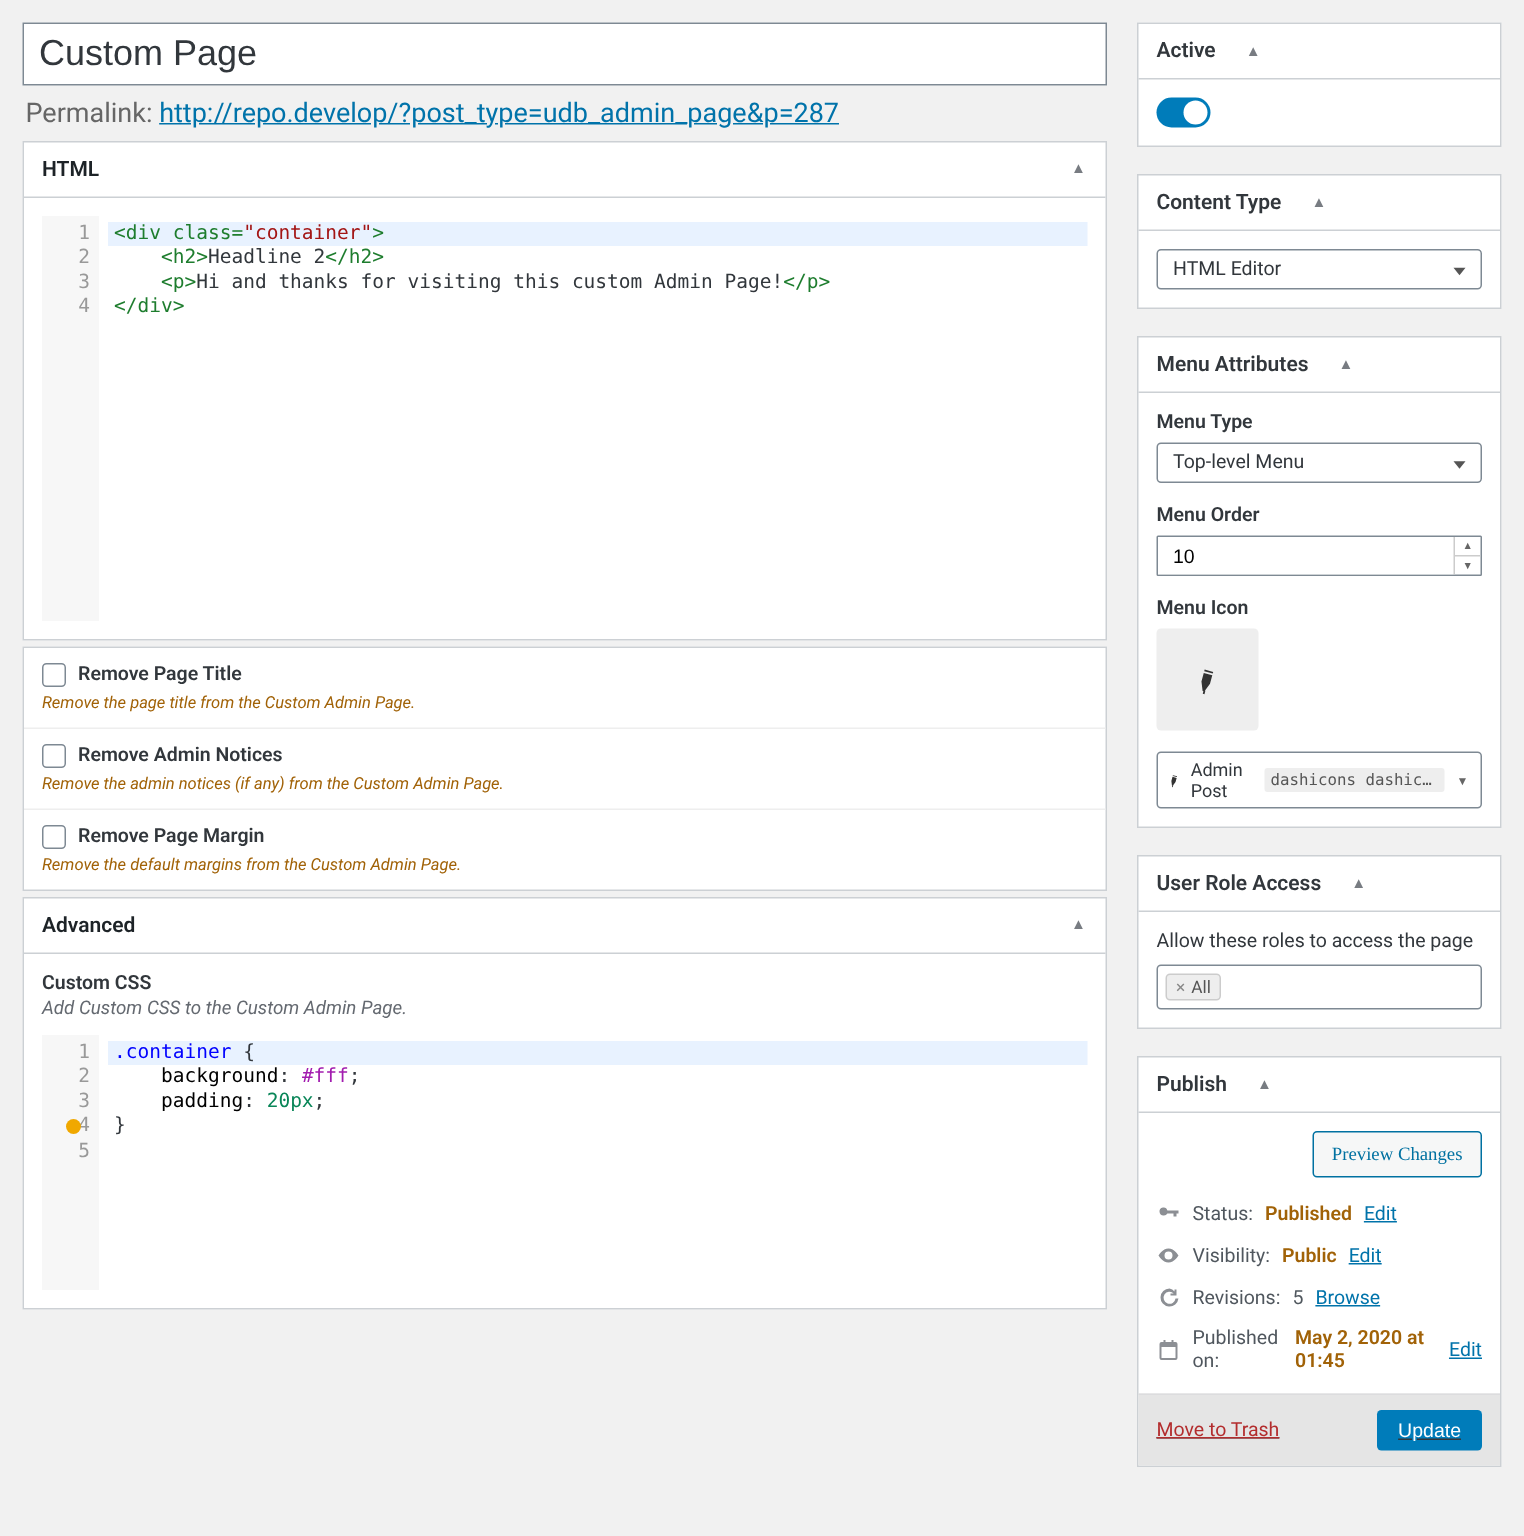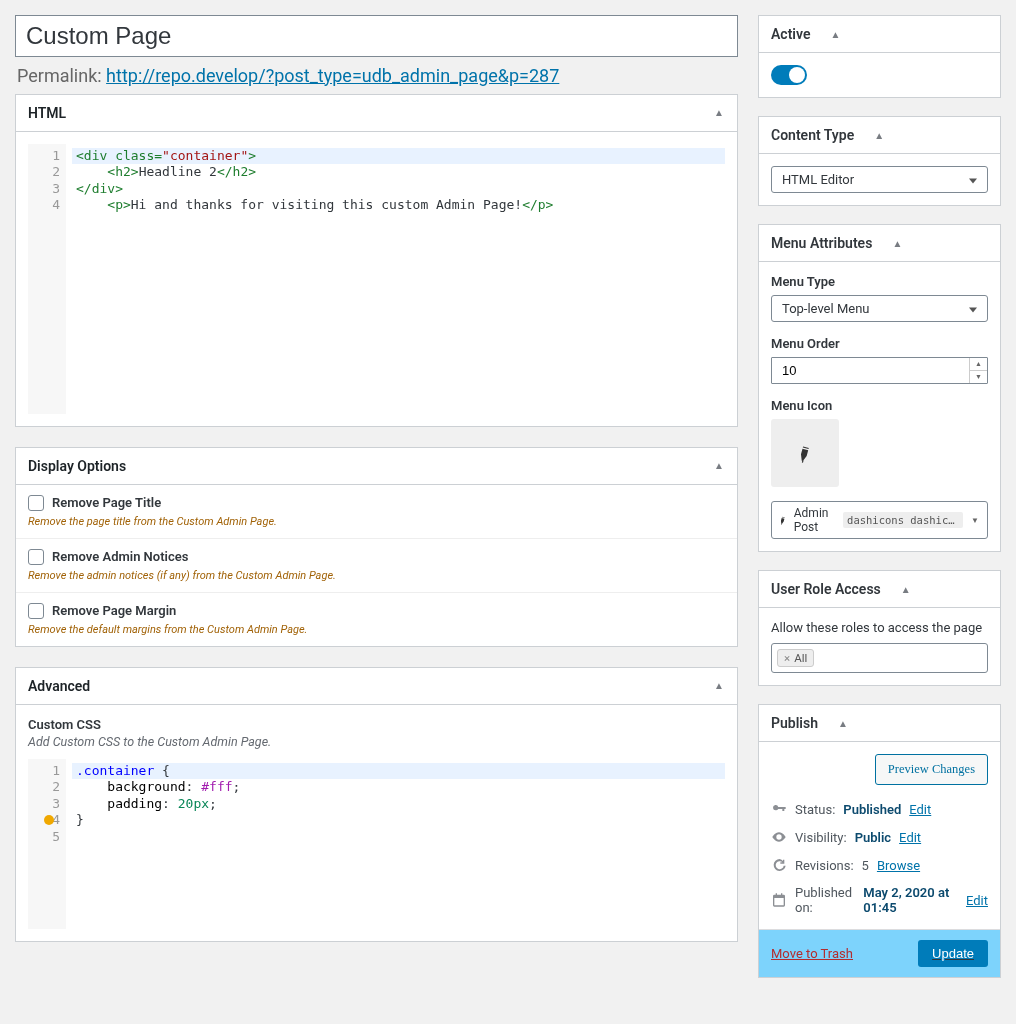--- a/index.html
+++ b/index.html
@@ -29,21 +29,21 @@
   font-size: 18px;
   color: #666;
   padding: 8px 2px;
 }
 .permalink a { color: #0073aa; text-decoration: underline; }
 
 
 .postbox {
   background: #fff;
   border: 1px solid #ccd0d4;
-  margin-bottom: 20px;
+  margin-bottom: 4px;
 }
 .postbox-header {
   display: flex;
   align-items: center;
   justify-content: space-between;
   border-bottom: 1px solid #ccd0d4;
   padding: 0;
 }
 .postbox-header h2 {
   font-size: 14px;
@@ -174,25 +174,25 @@
 }
 .tag-pill {
   background:#eee; border:1px solid #ccc; border-radius:3px; font-size:11.5px;
   display:inline-flex; align-items:center; padding:1px 6px; gap:4px; color:#555;
 }
 .tag-pill .x { color:#888; cursor:pointer; }
 
 
 .pub-row { display:flex; align-items:center; gap:8px; padding:6px 0; font-size:13px; color:#50575e; }
 .pub-row svg { width:16px; height:16px; fill:#8c8f94; flex-shrink:0; }
-.pub-row b { color:#0c4a6e; font-weight:600; }
+.pub-row b { color:#a16207; font-weight:600; }
 .pub-row a { color:#0073aa; text-decoration:underline; }
 
 .pub-actions {
-  border-top:1px solid #dcdcde; background:#7dd3fc; padding:10px 12px;
+  border-top:1px solid #dcdcde; background:#e5e5e5; padding:10px 12px;
   display:flex; align-items:center; justify-content:space-between;text-decoration:underline;
 }
 .trash-link { color:#b32d2e; text-decoration:underline; font-size:13px; }
 .btn-primary {
   background:#007cba; color:#fff; border:0; border-radius:3px; padding:6px 14px;
   font-size:13px; cursor:pointer;
 }
 .btn-secondary {
   background:#f6f7f7; border:1px solid #0071a1; color:#0071a1; border-radius:3px;
   padding:7px 12px; font-size:12.5px; cursor:pointer;font-family:Liberation Serif, serif;
@@ -224,33 +224,29 @@
         <div class="code-editor">
           <div class="gutter">
             <span class="ln">1</span>
               <span class="ln">2</span>
               <span class="ln">3</span>
               <span class="ln">4</span>
           </div>
           <div class="code-lines">
             <span class="cl active"><span class="tag">&lt;div</span> <span class="attr">class=</span><span class="str">"container"</span><span class="tag">&gt;</span></span>
             <span class="cl">    <span class="tag">&lt;h2&gt;</span>Headline 2<span class="tag">&lt;/h2&gt;</span></span>
+            <span class="cl">    <span class="tag">&lt;p&gt;</span>Hi and thanks for visiting this custom Admin Page!<span class="tag">&lt;/p&gt;</span></span>
             <span class="cl"><span class="tag">&lt;/div&gt;</span></span>
-            <span class="cl">    <span class="tag">&lt;p&gt;</span>Hi and thanks for visiting this custom Admin Page!<span class="tag">&lt;/p&gt;</span></span>
           </div>
         </div>
       </div>
     </div>
 
     
     <div class="postbox">
-      <div class="postbox-header">
-        <h2>Display Options</h2>
-        <span class="toggle-indicator"></span>
-      </div>
       <div class="inside nopad">
         <div class="opt-row">
           <label>
             <input type="checkbox" style="">
             <span>Remove Page Title</span>
           </label>
           <div class="opt-desc">Remove the page title from the Custom Admin Page.</div>
         </div>
         <div class="opt-row">
           <label>

